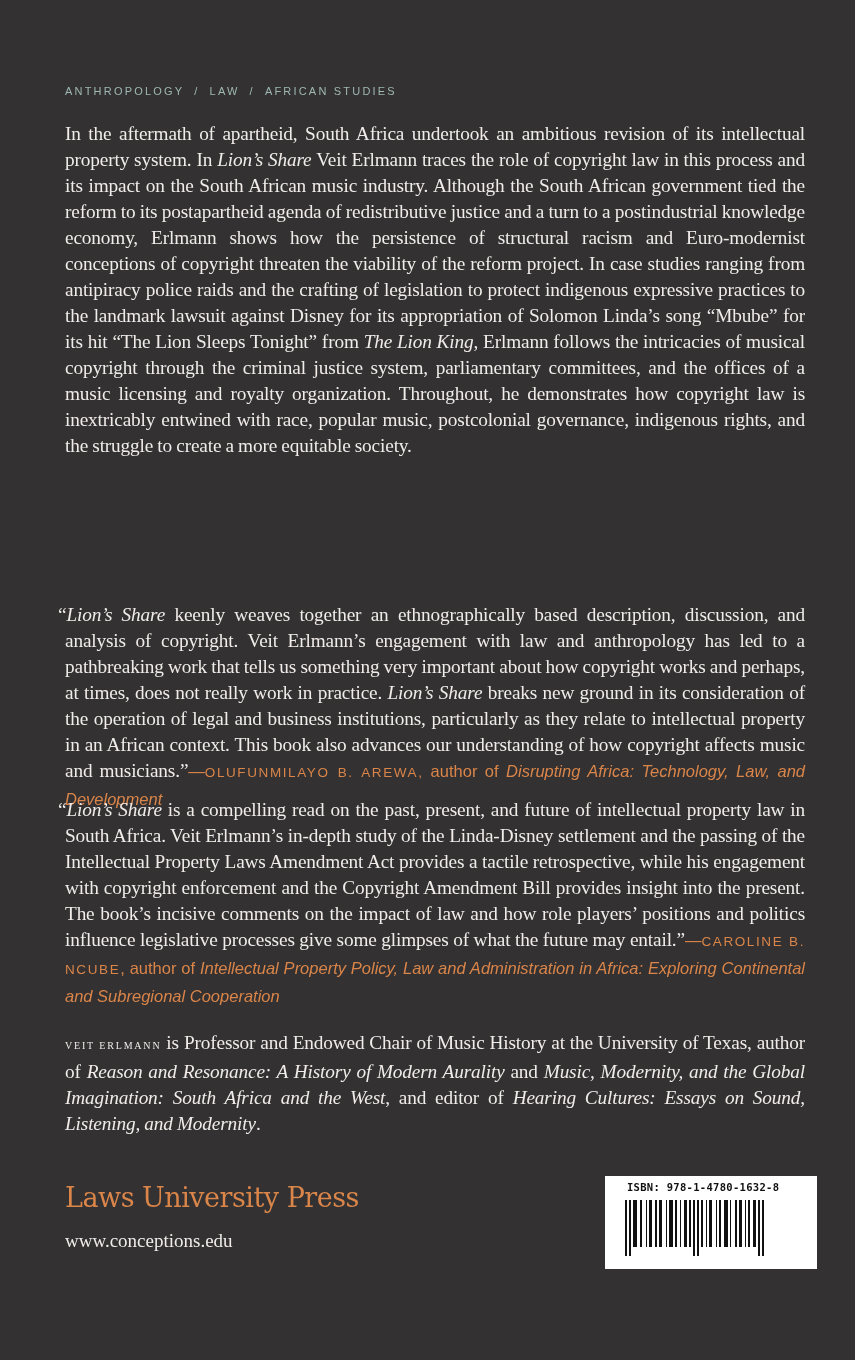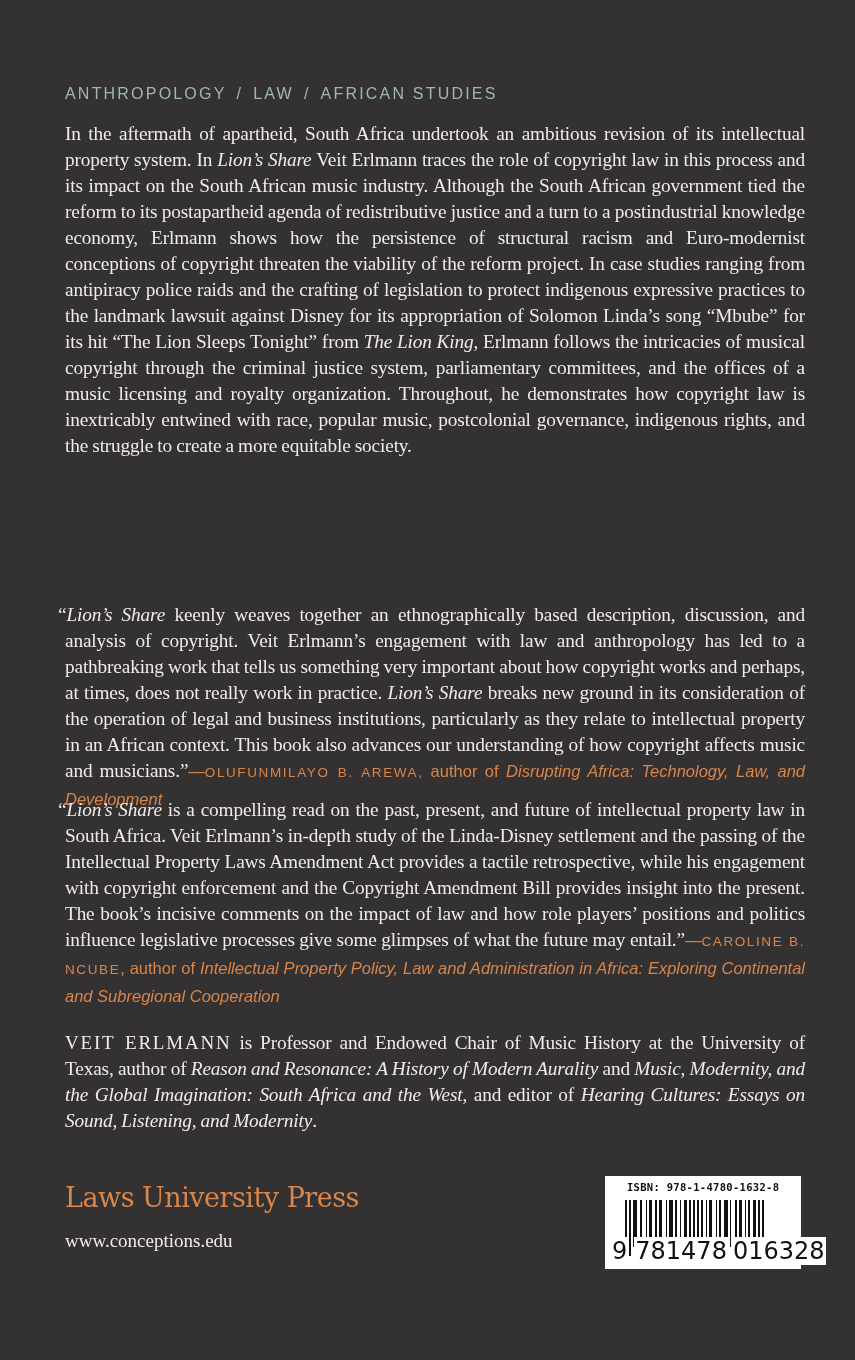--- a/index.html
+++ b/index.html
@@ -7,56 +7,56 @@
     width: 855px; height: 1360px;
     background: #333132;
     position: relative;
     overflow: hidden;
     font-family: "Liberation Serif", "DejaVu Serif", serif;
     color: #f1ecea;
   }
   .category {
     position: absolute; left: 65px; top: 85px;
     font-family: "Liberation Sans", "DejaVu Sans", sans-serif;
-    font-size: 16px; letter-spacing: 2.2px;
+    font-size: 11px; letter-spacing: 2.2px;
     color: #9fb8b1;
     white-space: nowrap;
   }
   .category .sep { margin: 0 10px; }
   .block {
     position: absolute; left: 65px; width: 740px;
     font-size: 19.3px; line-height: 26px;
     text-align: justify;
     letter-spacing: -0.15px;
     word-spacing: -0.5px;
   }
   .quote { text-indent: -7px; padding-left: 0; }
   .orange { color: #da8549; font-family: "Liberation Sans", "DejaVu Sans", sans-serif; font-size: 16.5px; letter-spacing: 0; word-spacing: 0;}
   .orange.sc { font-size: 13.5px; letter-spacing: 1.6px; text-transform: uppercase; }
   .orange em { font-style: italic; }
-  .sc-name { font-size: 19px; letter-spacing: 1.8px; text-transform: uppercase; margin-top: 12px; }
+  .sc-name { font-size: 10px; letter-spacing: 1.8px; text-transform: uppercase; margin-top: 12px; }
   em { font-style: italic; }
   #intro { top: 121px; }
   #quote1 { top: 574px; margin-top: 28px; }
   #quote2 { top: 797px; }
   #bio { top: 1030px; }
   .press {
     position: absolute; left: 65px; top: 1182px;
     font-family: "DejaVu Serif", serif;
     font-size: 27px; color: #da8549;
     letter-spacing: -0.5px;
   }
   .url {
     position: absolute; left: 65px; top: 1230px;
     font-family: "Liberation Serif", serif;
     font-size: 19px; color: #f1ecea;
   }
   .barcode-box {
     position: absolute; left: 605px; top: 1176px;
-    width: 196px; height: 93px;
+    width: 212px; height: 93px;
     background: #ffffff;
   }
   .isbn-text {
     position: absolute; left: 22px; top: 5px;
     font-family: "DejaVu Sans Mono", "Liberation Mono", monospace;
     font-weight: bold; font-size: 10.5px; color: #111;
     letter-spacing: 0.3px; white-space: nowrap;
   }
   .bars {
     position: absolute; left: 20px; top: 24px;
@@ -150,14 +150,13 @@
     <div class="bar" style="width:1px"></div>
       <div class="gap" style="width:2px"></div>
     <div class="bar" style="width:2px"></div>
       <div class="gap" style="width:3px"></div>
     <div class="bar" style="width:3px"></div>
       <div class="gap" style="width:2px"></div>
     <div class="bar long" style="width:2px"></div>
       <div class="gap" style="width:2px"></div>
     <div class="bar long" style="width:2px"></div>
   </div>
-  <div class="digits"><span class="first">9</span><span>781478</span><span class="grp2">016328</span></div>
 </div>
 
 </body></html>

